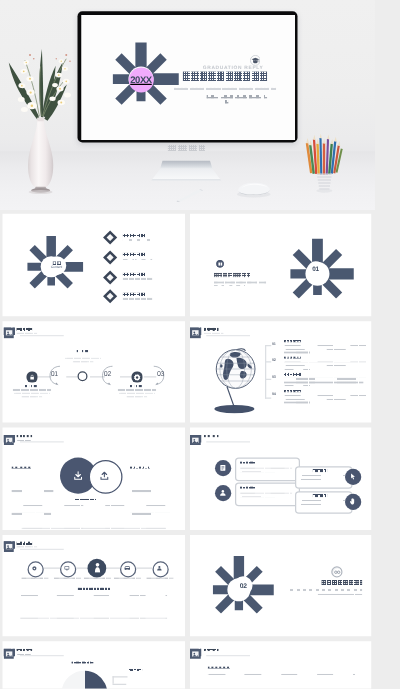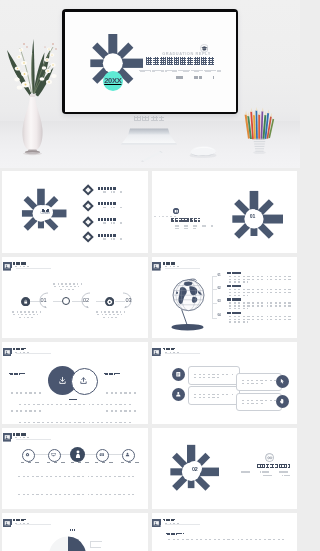--- a/index.html
+++ b/index.html
@@ -26,21 +26,21 @@
   background:linear-gradient(180deg,#e5e5e7 0%,#ececee 30%,#f1f1f3 70%,#f3f3f5 100%);}
 .monitor{position:absolute;left:62px;top:9px;width:176px;height:105px;background:#0a0a0b;border-radius:4px;
   box-shadow:0 2px 4px rgba(140,145,155,.25);}
 .mon-in{position:absolute;left:2.5px;top:2.5px;right:2.5px;bottom:2.5px;background:#fdfdfd;overflow:hidden;}
 .stand{position:absolute;left:120px;top:126px;width:58px;height:20px;}
 .wm{position:absolute;left:134px;top:116px;width:30px;height:5px;color:#9ba0a9;opacity:.40;
   --sw:.7px;--sp:1.6px;--ch:8.5px;--gp:1.6px;}
 
 
 .ts-burst{position:absolute;left:23.5px;top:20.5px;width:58px;height:52px;}
-.ts-hub{position:absolute;left:38.3px;top:59px;width:20px;height:20px;border-radius:50%;background:#5eead4;
+.ts-hub{position:absolute;left:38.3px;top:42px;width:20px;height:20px;border-radius:50%;background:#f0abfc;
   display:flex;align-items:center;justify-content:center;text-decoration:underline;}
 .ts-hub span{font-size:7.6px;font-weight:700;color:#3c4a60;letter-spacing:-.35px;line-height:1;}
 .ts-right{position:absolute;left:65.5px;top:39px;width:100px;text-align:center;}
 .ts-cap{position:absolute;left:135.2px;top:32.8px;width:8.6px;height:8.6px;}
 .ts-en{font-size:3.9px;letter-spacing:.55px;color:#c2c6cc;font-weight:700;line-height:5.5px;padding-left:13px;}
 .ts-cn{display:block;margin:1.2px auto 0;width:68px;height:7.4px;color:#4b5870;--sw:.9px;--sp:1.9px;--ch:6.9px;--gp:1.0px;}
 .ts-sub{display:block;margin:5.2px auto 0;width:82px;height:2.2px;color:#d3d6db;--sw:.5px;--sp:1.1px;--ch:13px;--gp:1.4px;}
 .ts-meta{display:block;margin:4.3px 16px 0 auto;width:49px;height:2.6px;color:#a5aab2;--sw:.42px;--sp:.95px;--ch:11.5px;--gp:1.8px;}
 .ts-meta2{display:block;margin:1.4px 47px 0 auto;width:3.5px;height:2.9px;color:#9da3ac;--sw:.42px;--sp:.95px;--ch:11.5px;--gp:1.8px;}
 

